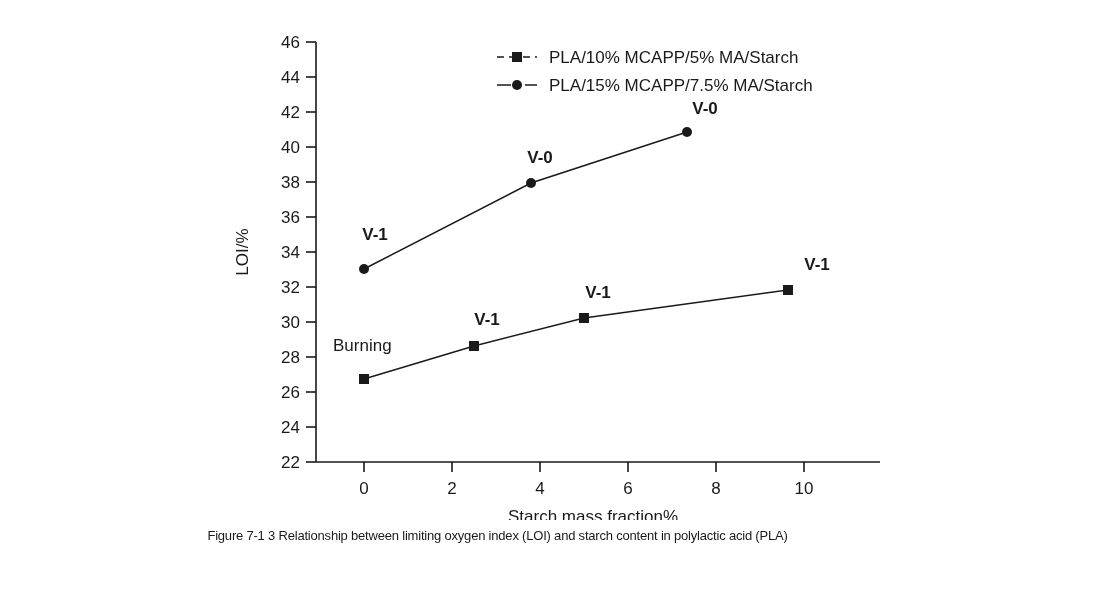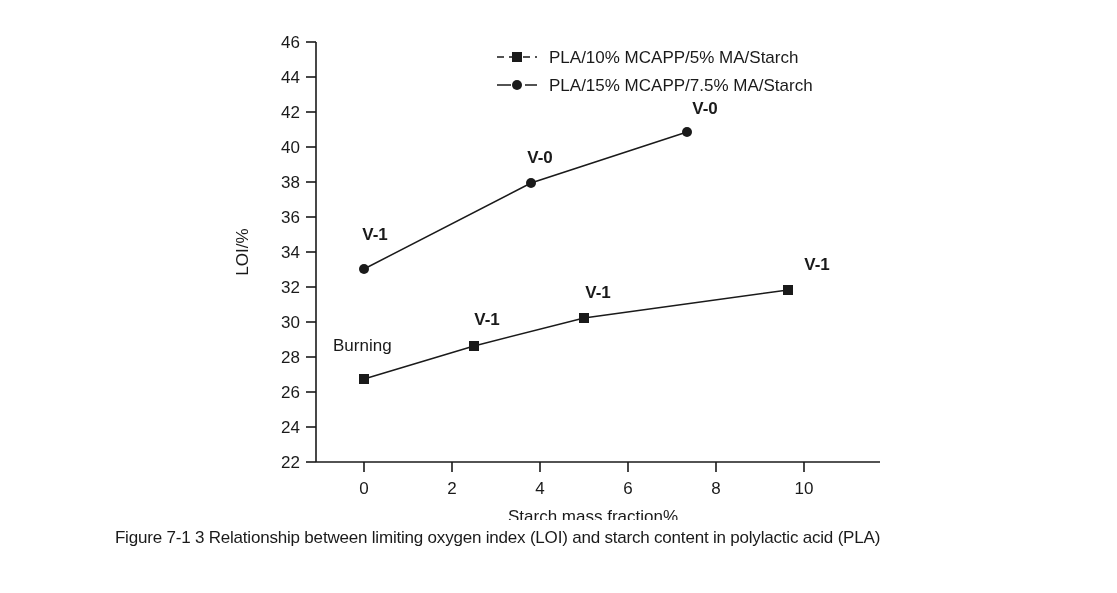--- a/index.html
+++ b/index.html
@@ -33,21 +33,21 @@
     position: absolute;
     left: 0;
     top: 0;
   }
   .caption {
     position: absolute;
     left: 0;
     top: 528px;
     width: 995px;
     text-align: center;
-    font-size: 17px;
+    font-size: 13px;
     letter-spacing: -0.2px;
     color: #1a1a1a;
   }
   text {
     font-family: "Liberation Sans", sans-serif;
     fill: #1a1a1a;
   }
   .tick-label {
     font-size: 17px;
   }

